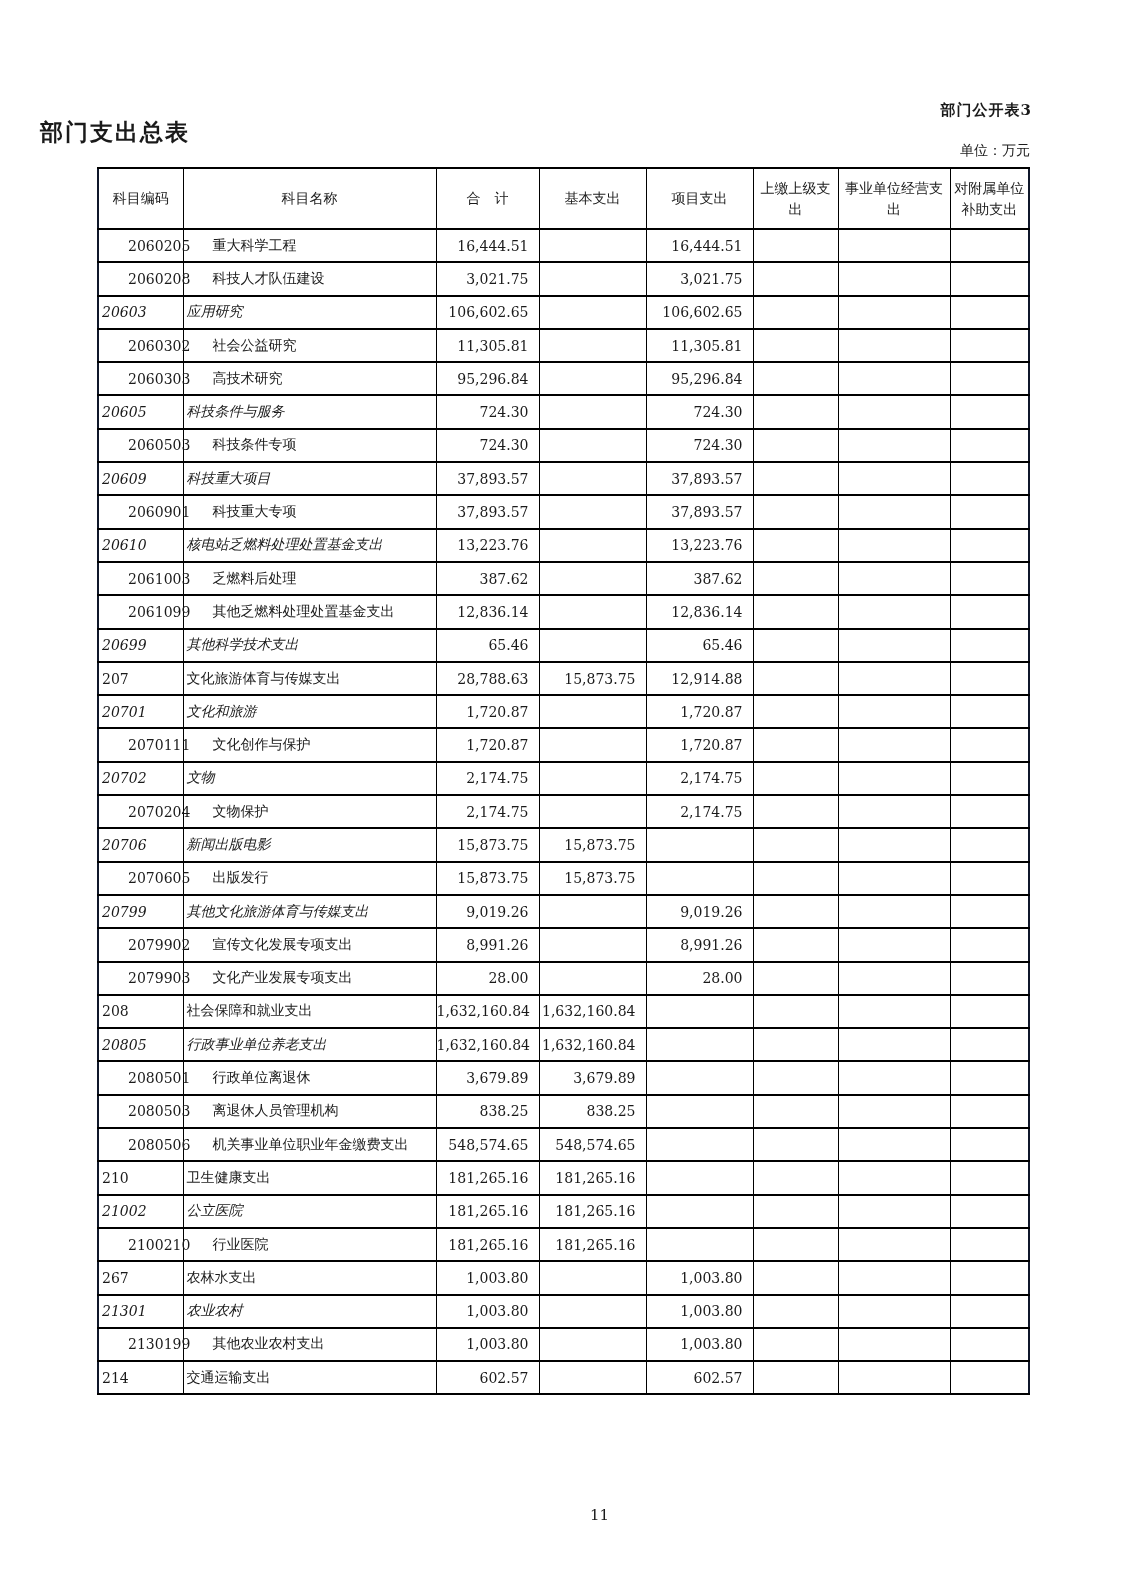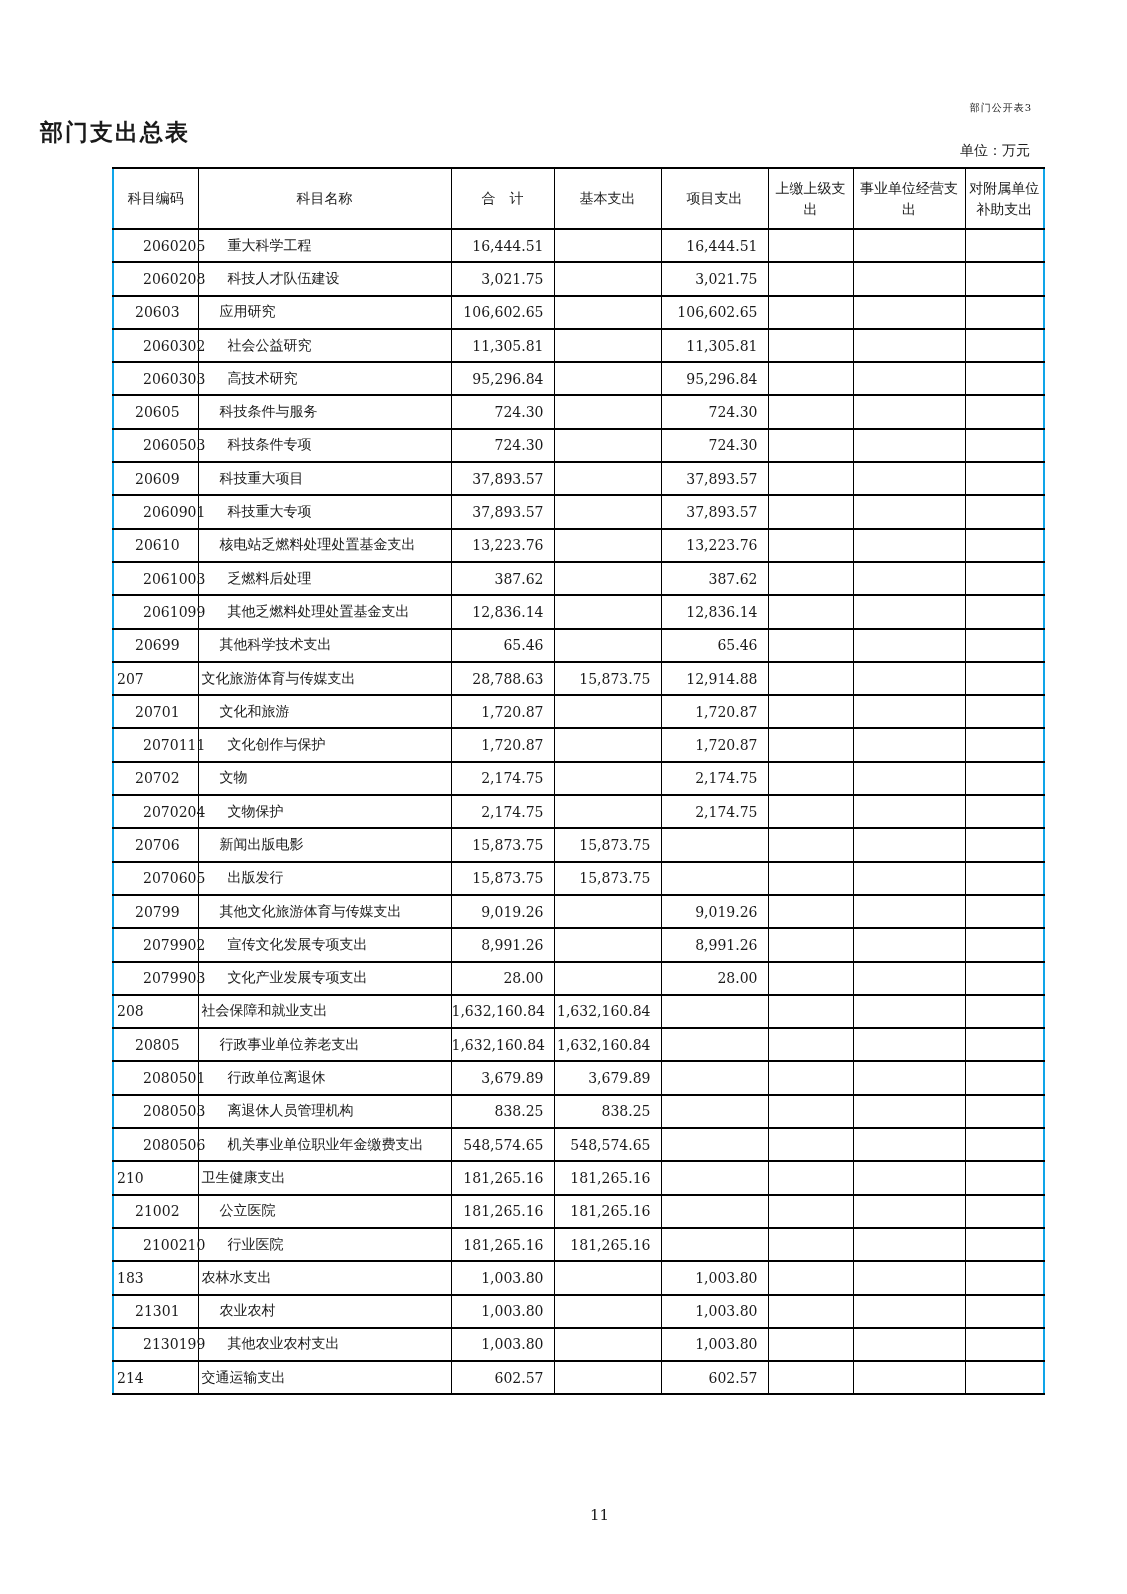--- a/index.html
+++ b/index.html
@@ -5,38 +5,38 @@
   html, body { margin: 0; padding: 0; }
   body {
     width: 1127px; height: 1594px;
     background: #ffffff;
     position: relative;
     font-family: "DejaVu Serif", "Liberation Serif", serif;
     color: #1a1a1a;
   }
   .doc-label {
     position: absolute; top: 101px; right: 95px;
-    font-size: 10px; letter-spacing: 1px;
+    font-size: 15px; letter-spacing: 1px; font-weight: bold;
   }
   .page-title {
     position: absolute; top: 117px; left: 0; width: 1127px;
     text-align: left;
     font-family: Liberation Sans, sans-serif;
     font-weight: bold; font-size: 23px; letter-spacing: 2px; padding-left: 40px;
   }
   .unit-note {
     position: absolute; top: 142px; right: 97px;
     font-size: 14px;
   }
   table.budget-table {
-    position: absolute; top: 167px; left: 112px;
+    position: absolute; top: 167px; left: 97px;
     width: 931px;
     border-collapse: collapse;
     table-layout: fixed;
-    border: 2px solid #0ea5e9;
+    border: 2px solid #0f172a;
   }
   .budget-table th, .budget-table td {
     border: 1px solid #000;
     border-top-width: 2px;
     border-bottom-width: 2px;
     font-weight: normal;
     font-size: 14px;
     padding: 0;
     overflow: visible;
     white-space: nowrap;
@@ -49,21 +49,21 @@
     line-height: 1.45;
     padding: 0 2px;
   }
   .budget-table tbody td { height: 31.3px; vertical-align: middle; }
   td.col-code, td.col-name { text-align: left; }
   td.col-total, td.col-basic, td.col-project,
   td.col-upper, td.col-operating, td.col-subsidy {
     text-align: right; padding-right: 10px;
   }
   td.col-code.lvl0, td.col-name.lvl0 { padding-left: 3px; }
-  td.col-code.lvl1, td.col-name.lvl1 { padding-left: 21px; }
+  td.col-code.lvl1, td.col-name.lvl1 { padding-left: 3px; font-style: italic; }
   td.col-code.lvl2, td.col-name.lvl2 { padding-left: 29px; }
   .page-number {
     position: absolute; top: 1506px; left: 0; width: 1127px;
     text-align: center; font-size: 15px; padding-left: 36px;
   }
 </style>
 </head>
 <body>
 
 <div class="doc-label">部门公开表3</div>
@@ -398,21 +398,21 @@
         <td class="col-code lvl2">2100210</td>
         <td class="col-name lvl2">行业医院</td>
         <td class="col-total">181,265.16</td>
         <td class="col-basic">181,265.16</td>
         <td class="col-project"></td>
         <td class="col-upper"></td>
         <td class="col-operating"></td>
         <td class="col-subsidy"></td>
       </tr>
       <tr>
-        <td class="col-code lvl0">183</td>
+        <td class="col-code lvl0">267</td>
         <td class="col-name lvl0">农林水支出</td>
         <td class="col-total">1,003.80</td>
         <td class="col-basic"></td>
         <td class="col-project">1,003.80</td>
         <td class="col-upper"></td>
         <td class="col-operating"></td>
         <td class="col-subsidy"></td>
       </tr>
       <tr>
         <td class="col-code lvl1">21301</td>

